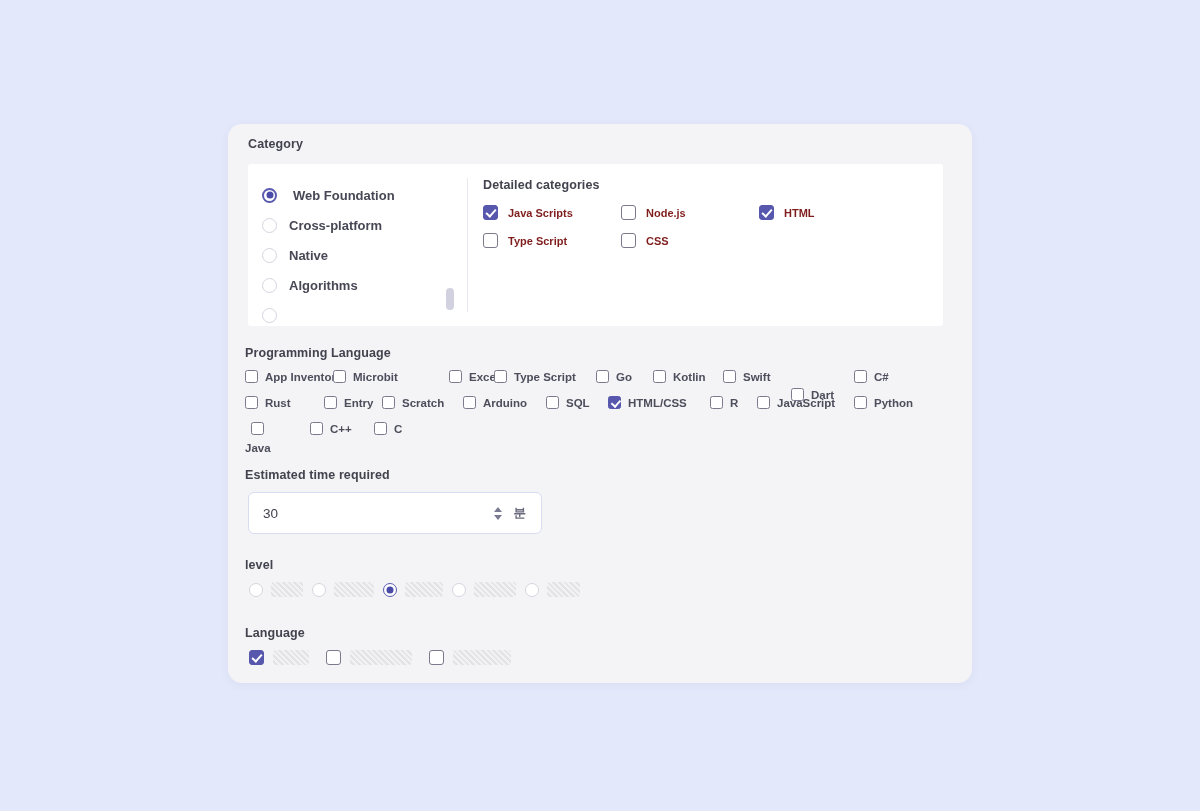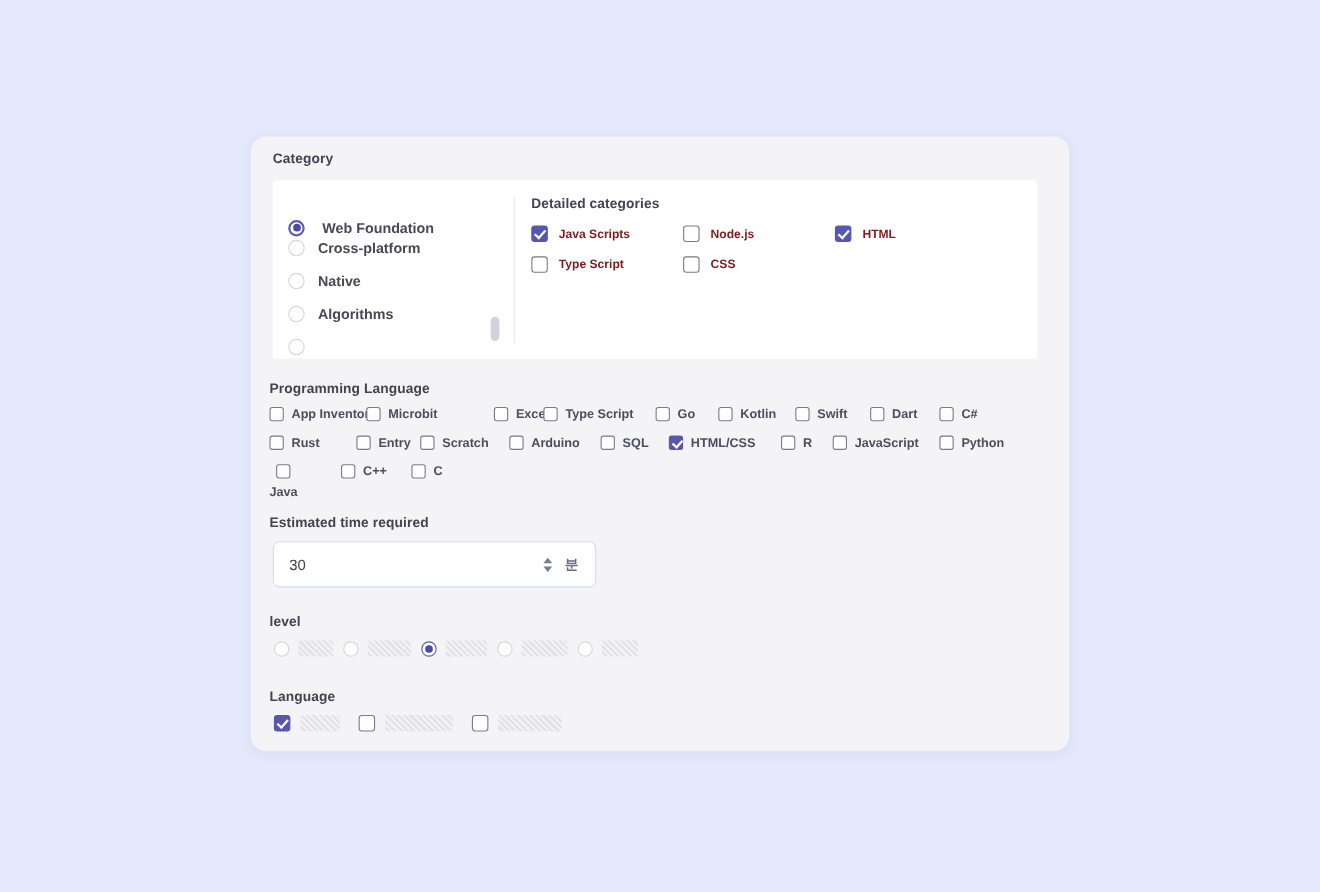--- a/index.html
+++ b/index.html
@@ -199,21 +199,21 @@
 </head>
 <body>
 
 <div class="stage">
   <div class="card">
 
     <div class="section-label cat-title">Category</div>
 
     <div class="cat-panel">
       <div class="cat-left">
-        <div class="cat-item" style="top:33px;gap:16px;">
+        <div class="cat-item" style="top:21px;gap:16px;">
           <span class="radio on"></span>
           <span class="lbl">Web Foundation</span>
         </div>
         <div class="cat-item" style="top:51px;">
           <span class="radio"></span>
           <span class="lbl">Cross-platform</span>
         </div>
         <div class="cat-item" style="top:81px;">
           <span class="radio"></span>
           <span class="lbl">Native</span>
@@ -281,21 +281,21 @@
             <span class="lbl">Go</span>
           </div>
           <div class="pl-item" style="left: 408px;">
             <span class="cb sm"></span>
             <span class="lbl">Kotlin</span>
           </div>
           <div class="pl-item" style="left: 478px;">
             <span class="cb sm"></span>
             <span class="lbl">Swift</span>
           </div>
-          <div class="pl-item" style="left: 546px;">
+          <div class="pl-item" style="left: 546px; margin-top: 18px;">
             <span class="cb sm"></span>
             <span class="lbl">Dart</span>
           </div>
           <div class="pl-item" style="left: 609px;">
             <span class="cb sm"></span>
             <span class="lbl">C#</span>
           </div>
         </div>
         <div class="pl-row">
           <div class="pl-item" style="left: 0px;">

